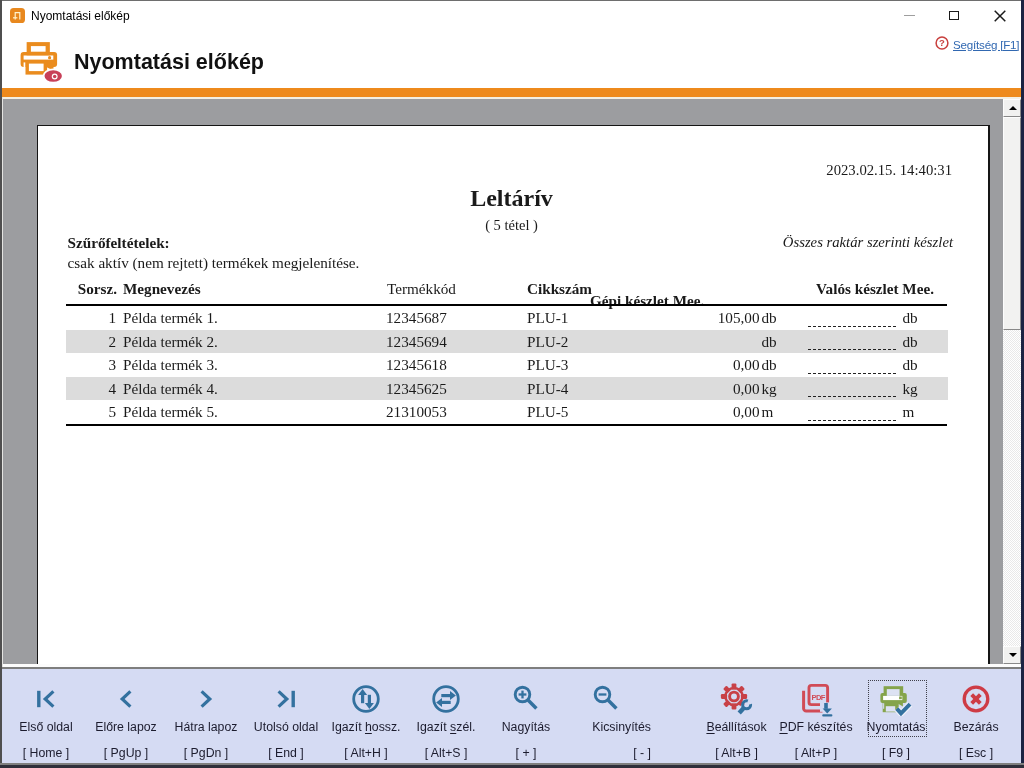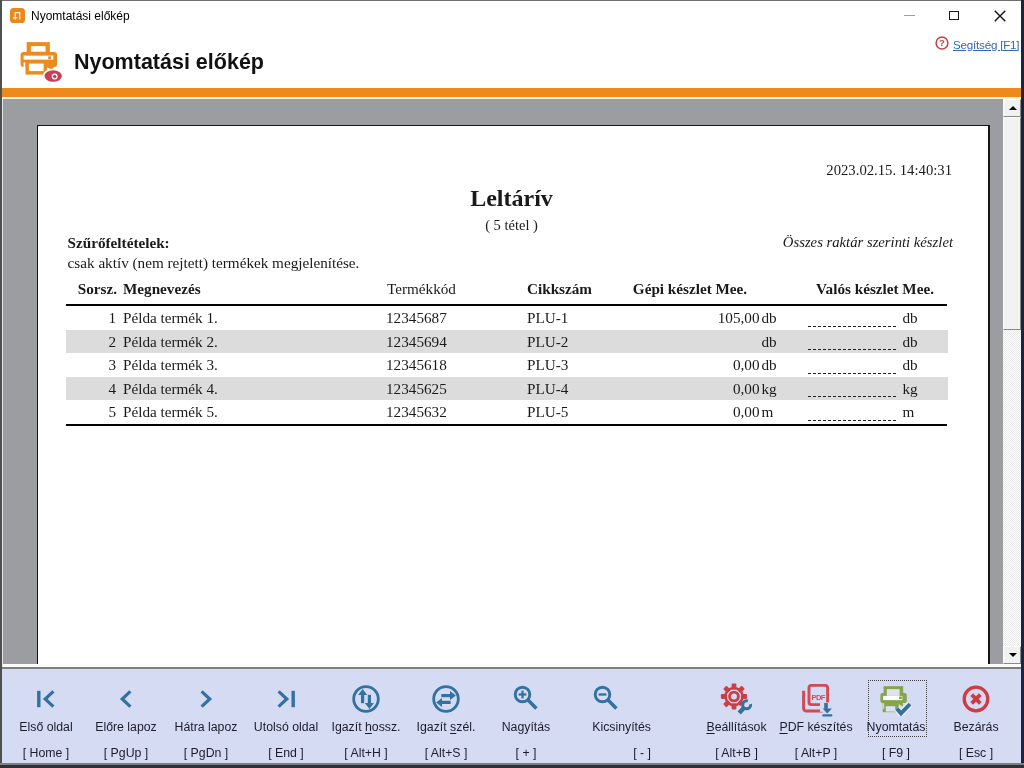--- a/index.html
+++ b/index.html
@@ -93,21 +93,21 @@
     <div class="pg" style="top:35.8px;right:36px;font-size:14.7px;">2023.02.15. 14:40:31</div>
     <div class="pg" style="top:59px;left:0;width:947px;text-align:center;font-size:24px;font-weight:bold;">Leltárív</div>
     <div class="pg" style="top:90.5px;left:0;width:947px;text-align:center;font-size:14.5px;">( 5 tétel )</div>
     <div class="pg" style="top:107.5px;left:29.6px;font-size:15.2px;font-weight:bold;">Szűrőfeltételek:</div>
     <div class="pg" style="top:108px;right:35px;font-size:14.7px;font-style:italic;">Összes raktár szerinti készlet</div>
     <div class="pg" style="top:127.5px;left:29.6px;font-size:15.2px;">csak aktív (nem rejtett) termékek megjelenítése.</div>
     <div class="pg hdr" style="left:39.6px;width:39.4px;text-align:right;font-weight:bold;">Sorsz.</div>
     <div class="pg hdr" style="left:85px;font-weight:bold;">Megnevezés</div>
     <div class="pg hdr" style="left:349px;font-weight:normal;">Termékkód</div>
     <div class="pg hdr" style="left:489px;font-weight:bold;">Cikkszám</div>
-    <div class="pg hdr" style="left:552px;width:200px;text-align:center;font-weight:bold;">Gépi készlet Mee.</div>
+    <div class="pg hdr" style="left:552px;width:200px;text-align:left;font-weight:bold;margin-top:12px;">Gépi készlet Mee.</div>
     <div class="pg hdr" style="left:695px;width:201px;text-align:right;font-weight:bold;">Valós készlet Mee.</div>
     <div class="pg" style="top:177.5px;left:28px;width:881px;height:2px;background:#000;"></div>
     <div class="row" style="top:180px;">
       <div class="cell num">1</div>
         <div class="cell name">Példa termék 1.</div>
         <div class="cell code">12345687</div>
         <div class="cell plu">PLU-1</div>
         <div class="cell qty">105,00</div>
         <div class="cell un1">db</div>
         <div class="cell dot"></div>
@@ -138,21 +138,21 @@
         <div class="cell code">12345625</div>
         <div class="cell plu">PLU-4</div>
         <div class="cell qty">0,00</div>
         <div class="cell un1">kg</div>
         <div class="cell dot"></div>
         <div class="cell un2">kg</div>
     </div>
     <div class="row" style="top:274.4px;">
       <div class="cell num">5</div>
         <div class="cell name">Példa termék 5.</div>
-        <div class="cell code">12345632</div>
+        <div class="cell code">21310053</div>
         <div class="cell plu">PLU-5</div>
         <div class="cell qty">0,00</div>
         <div class="cell un1">m</div>
         <div class="cell dot"></div>
         <div class="cell un2">m</div>
     </div>
     <div class="pg" style="top:298px;left:28px;width:881px;height:2px;background:#000;"></div>
   </div>
 </div>
 <div class="abs" id="prevwhite"></div>

